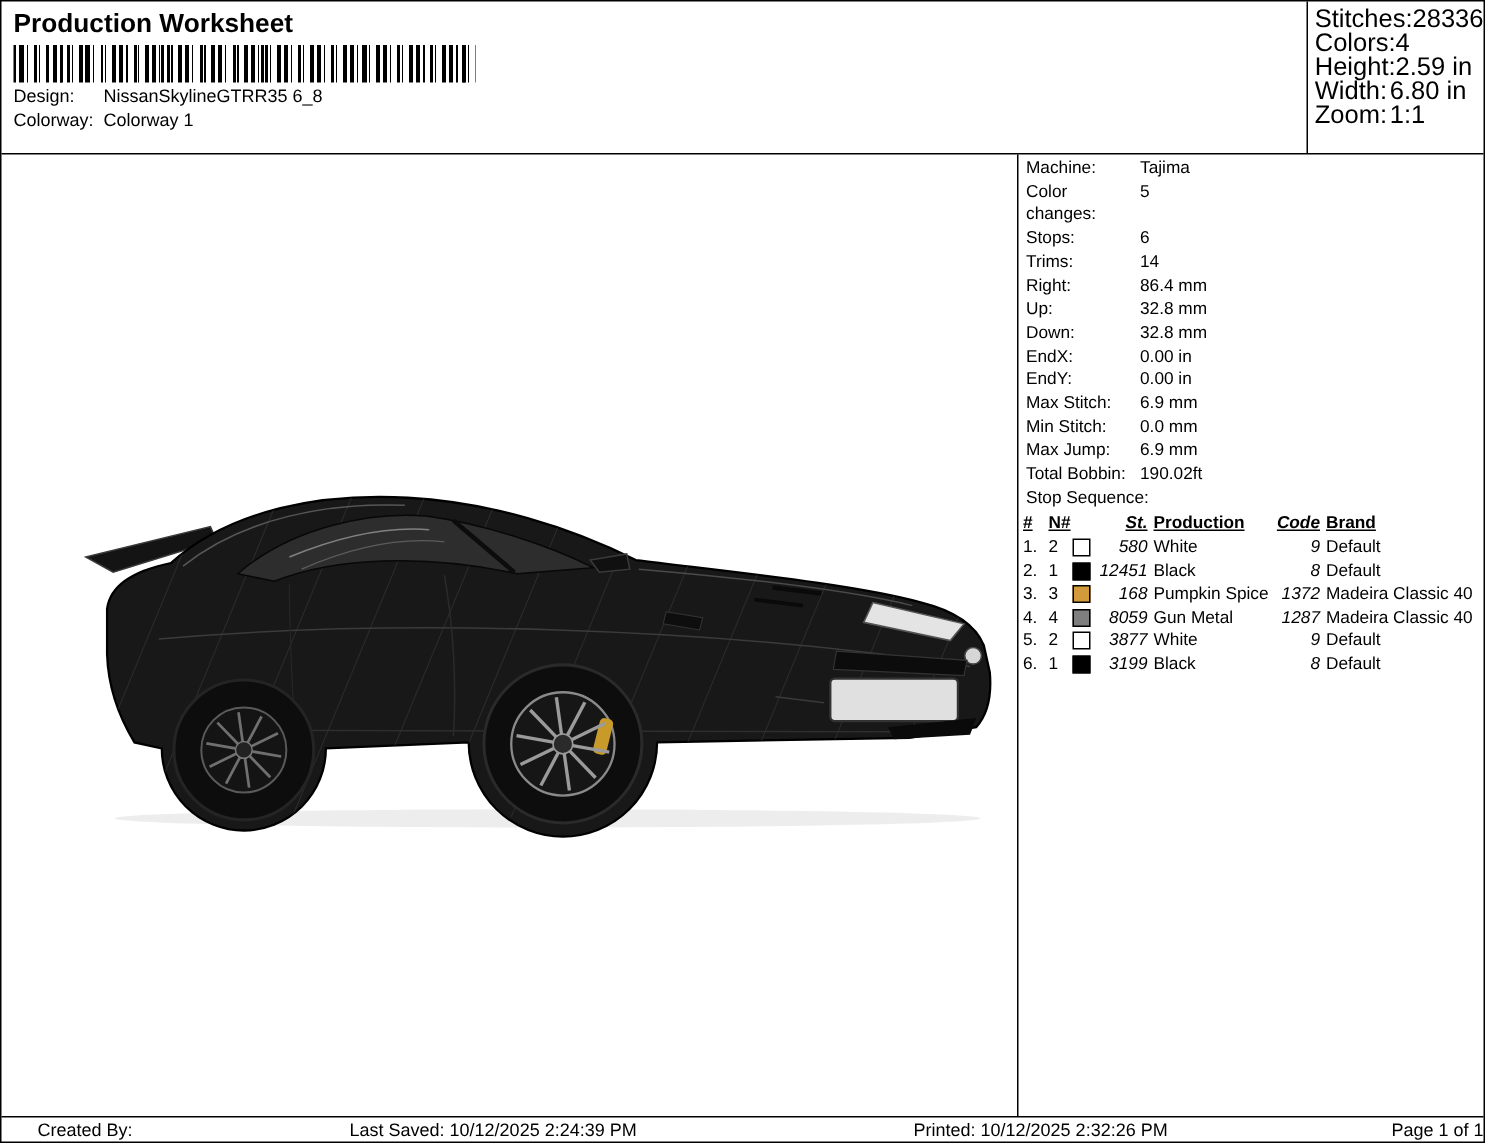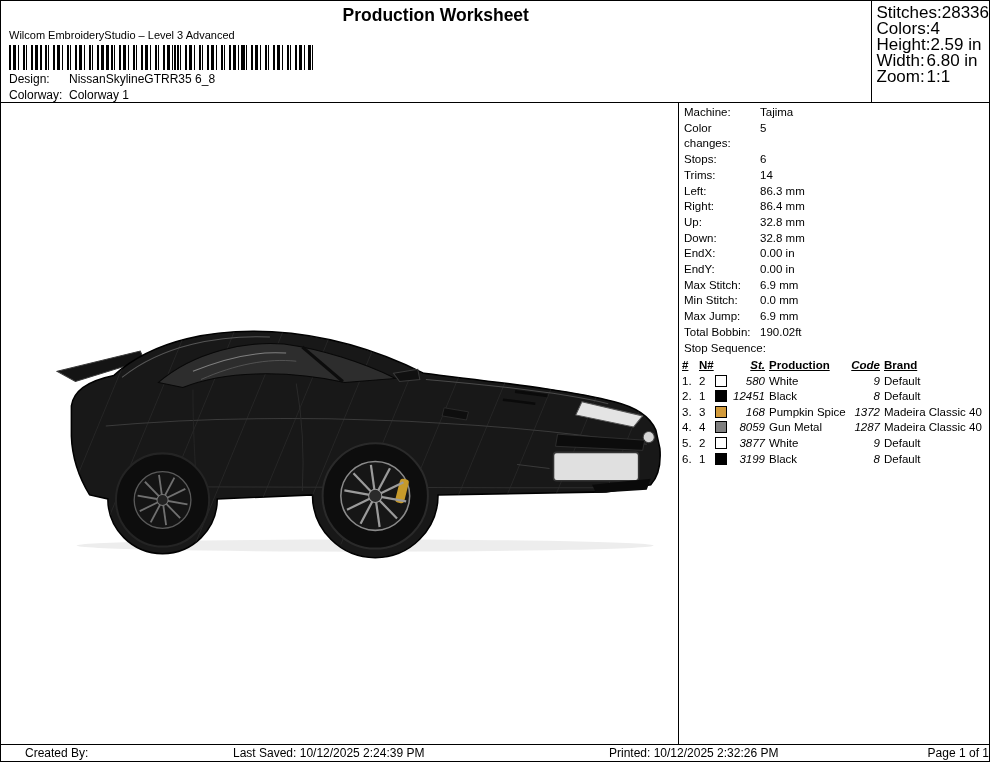--- a/index.html
+++ b/index.html
@@ -2,21 +2,21 @@
 <html><head>
 <meta charset="utf-8">
 <style>
   html,body{margin:0;padding:0;background:#fff;}
   .page{width:990px;height:762px;box-sizing:border-box;border:1.5px solid #000;background:#fff;
         display:flex;flex-direction:column;font-family:"Liberation Sans",sans-serif;color:#000;}
 
   
   .hdr{flex:0 0 101px;display:flex;border-bottom:1.5px solid #000;min-height:0;}
   .hdr-left{flex:1;padding:4px 8px;position:relative;overflow:hidden;}
-  .title{font-size:17.5px;font-weight:bold;margin:0;line-height:21px;text-align:center;}
+  .title{font-size:17.5px;font-weight:bold;margin:0;line-height:21px;}
   .subtitle{font-size:11px;margin-top:3px;}
   .barcode{width:308px;height:25px;margin-top:4px;
     background:
       repeating-linear-gradient(90deg, transparent 0 31px, #000 31px 33px, transparent 33px 67px),
       repeating-linear-gradient(90deg,#000 0 2px,transparent 2px 4px,#000 4px 7px,transparent 7px 9px,
         #000 9px 10px,transparent 10px 14px,#000 14px 16px,transparent 16px 17px,#000 17px 18px,transparent 18px 22px);}
   .kv{font-size:12px;margin-top:2px;display:flex;line-height:14px;}
   .kv-label{flex:0 0 60px;}
   .hdr-right{flex:0 0 95px;border-left:1.5px solid #000;padding:4px 0 0 5px;}
   .sum-row{display:flex;font-size:17px;line-height:16px;}
@@ -44,21 +44,20 @@
   .f-created{left:24px;} .f-saved{left:232px;} .f-printed{left:608px;} .f-page{right:0;}
 </style>
 </head>
 <body>
 
 <div class="page">
 
   <div class="hdr">
     <div class="hdr-left">
       <h1 class="title">Production Worksheet</h1>
-      <div class="subtitle">Wilcom EmbroideryStudio – Level 3 Advanced</div>
       <div class="barcode"></div>
       <div class="kv">
         <span class="kv-label">Design:</span>
         <span>NissanSkylineGTRR35 6_8</span>
       </div>
       <div class="kv">
         <span class="kv-label">Colorway:</span>
         <span>Colorway 1</span>
       </div>
     </div>
@@ -192,24 +191,20 @@
         </div>
       <div class="info-row">
           <span class="info-label">Stops:</span>
           <span>6</span>
         </div>
       <div class="info-row">
           <span class="info-label">Trims:</span>
           <span>14</span>
         </div>
       <div class="info-row">
-          <span class="info-label">Left:</span>
-          <span>86.3 mm</span>
-        </div>
-      <div class="info-row">
           <span class="info-label">Right:</span>
           <span>86.4 mm</span>
         </div>
       <div class="info-row">
           <span class="info-label">Up:</span>
           <span>32.8 mm</span>
         </div>
       <div class="info-row">
           <span class="info-label">Down:</span>
           <span>32.8 mm</span>

